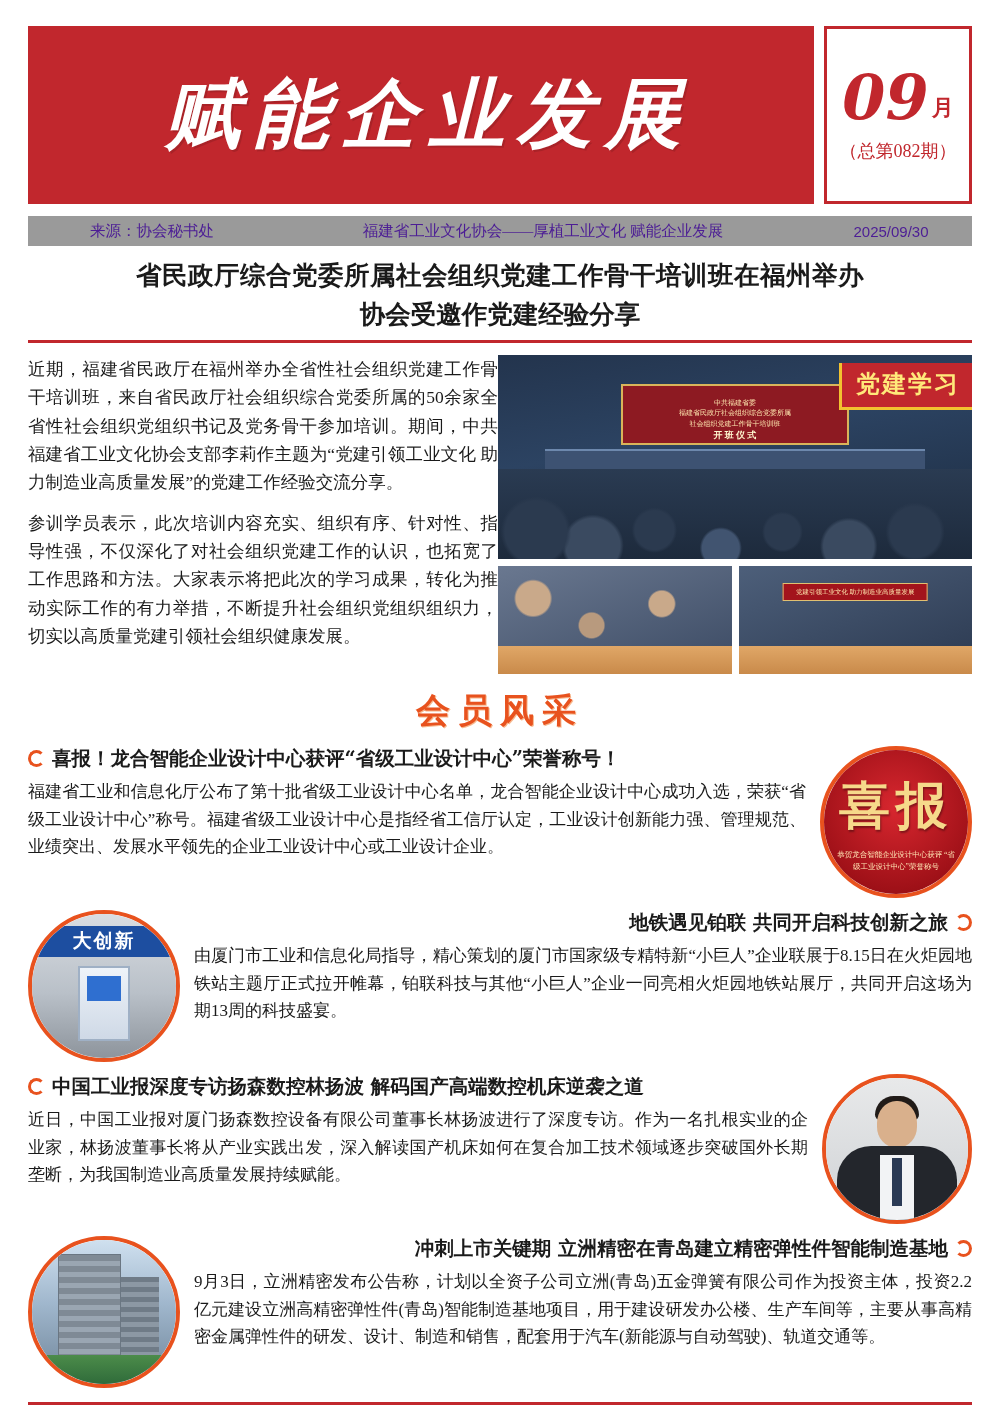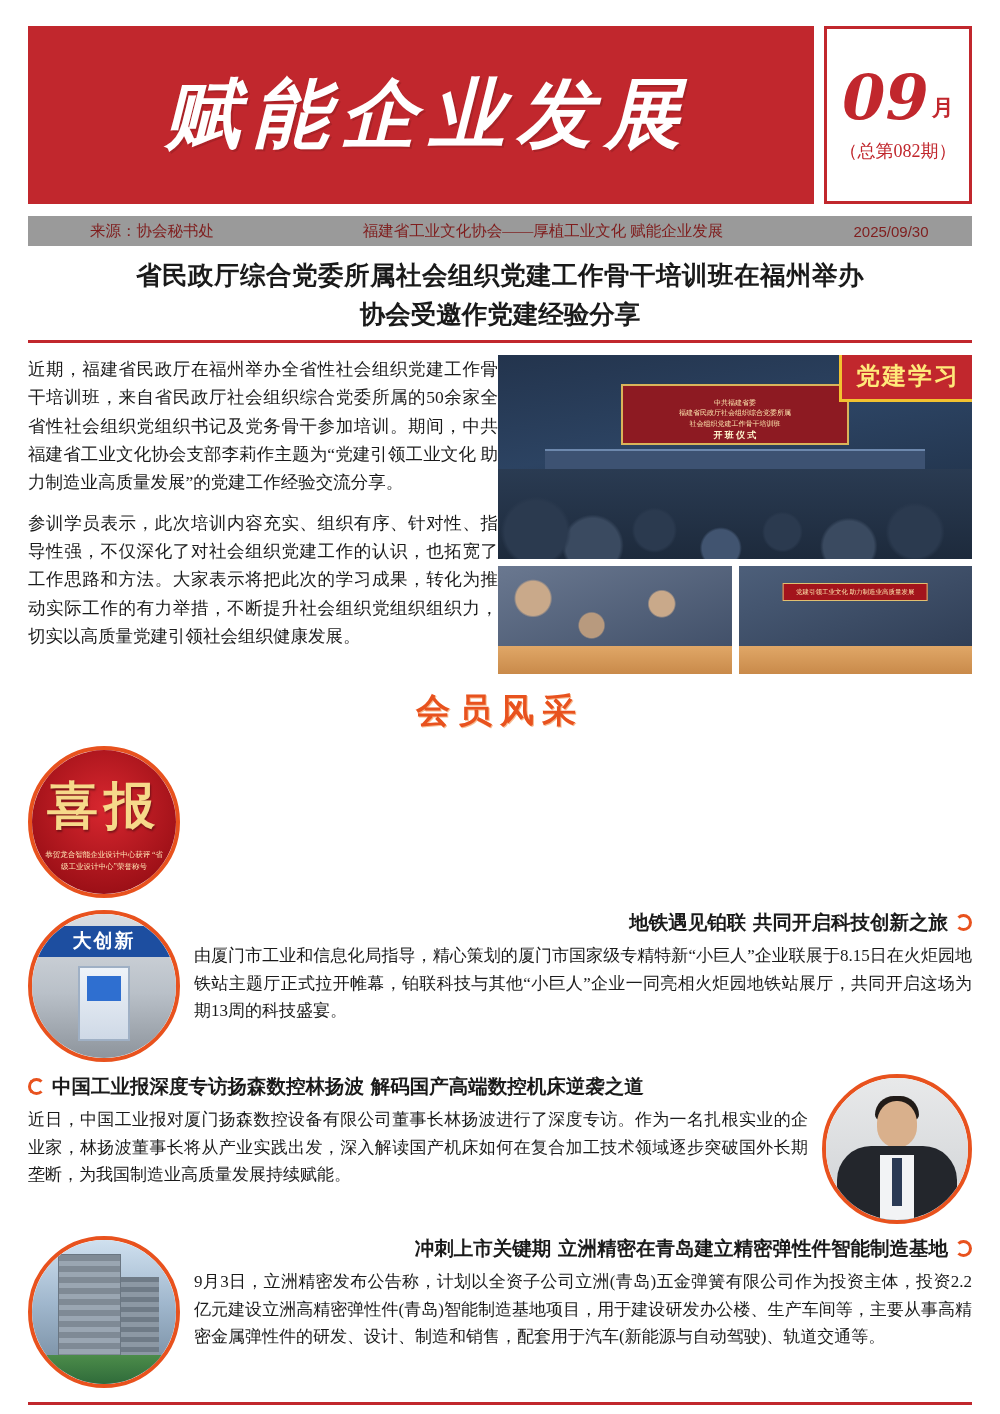--- a/index.html
+++ b/index.html
@@ -59,21 +59,21 @@
   }
   .issue-sub {
     color:#c1272d; font-size:18px; margin-top:10px;
   }
 
   
   .metabar {
     margin-top:12px;
     height:30px;
     background:#9a9a9a;
-    color:#7f1d1d;
+    color:#4c1d95;
     display:flex; align-items:center;
     font-size:15.5px;
     padding:0 6px;
   }
   .metabar .m1 { width:236px; text-align:center; }
   .metabar .m2 { flex:1; text-align:center; }
   .metabar .m3 { width:150px; text-align:center; font-family:"Liberation Sans", sans-serif; font-size:15px; }
 
   
   .lead-head {
@@ -101,21 +101,21 @@
     text-justify:inter-ideograph;
     text-indent:0;
   }
   .lead-photos { flex:1; position:relative; }
   .photo-top {
     height:204px; width:100%;
     background:linear-gradient(170deg,#23344d 0%,#2c4362 40%,#1b2a3e 100%);
     position:relative; overflow:hidden;
   }
   .banner-tag {
-    position:absolute; top:0; right:0;
+    position:absolute; top:8px; right:0;
     background:#c1272d; color:#ffe97a;
     font-weight:bold; font-size:24px;
     padding:5px 12px 7px 14px;
     font-family:Liberation Sans, sans-serif;
     letter-spacing:2px;
     border-left:3px solid #f2c230;
     border-bottom:3px solid #f2c230;
     z-index:3;
   }
   .screen {
@@ -363,20 +363,26 @@
 助力制造业高质量发展</div>
           <div class="tabletop"></div>
         </div>
       </div>
     </div>
   </div>
 
   <div class="section-title">会员风采</div>
 
   <div class="member">
+    <div class="txtcol">
+      <div class="headline">
+        <span class="bullet"></span><span>喜报！龙合智能企业设计中心获评“省级工业设计中心”荣誉称号！</span>
+      </div>
+      <p>福建省工业和信息化厅公布了第十批省级工业设计中心名单，龙合智能企业设计中心成功入选，荣获“省级工业设计中心”称号。福建省级工业设计中心是指经省工信厅认定，工业设计创新能力强、管理规范、业绩突出、发展水平领先的企业工业设计中心或工业设计企业。</p>
+    </div>
     <div class="circ">
       <div class="ph-xibao">
         <div class="gw">喜报</div>
         <div class="cap">恭贺龙合智能企业设计中心获评
 “省级工业设计中心”荣誉称号</div>
       </div>
     </div>
   </div>
 
   <div class="member">

